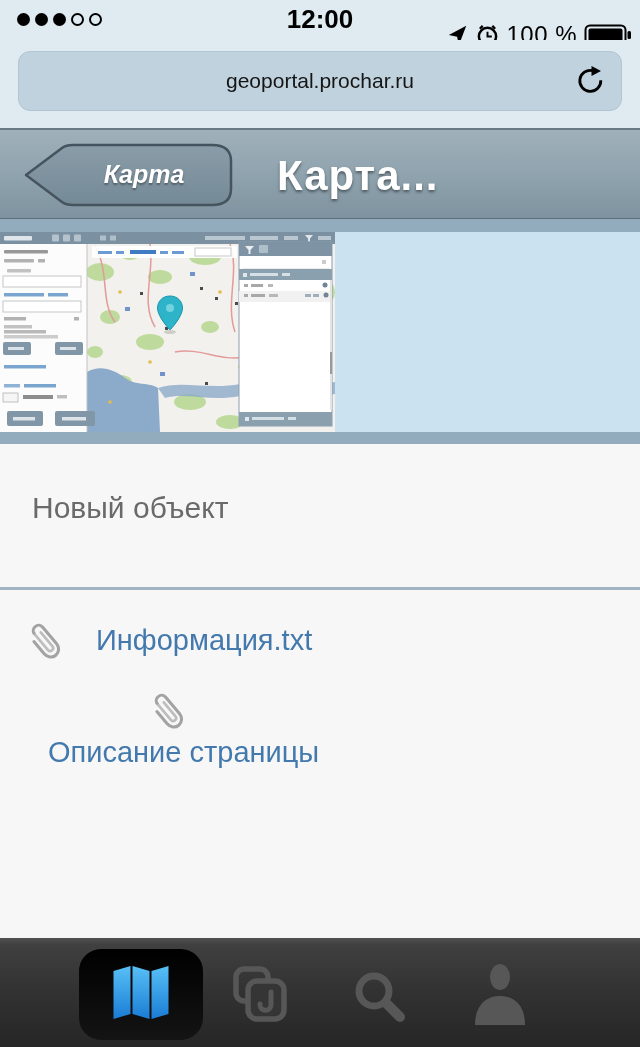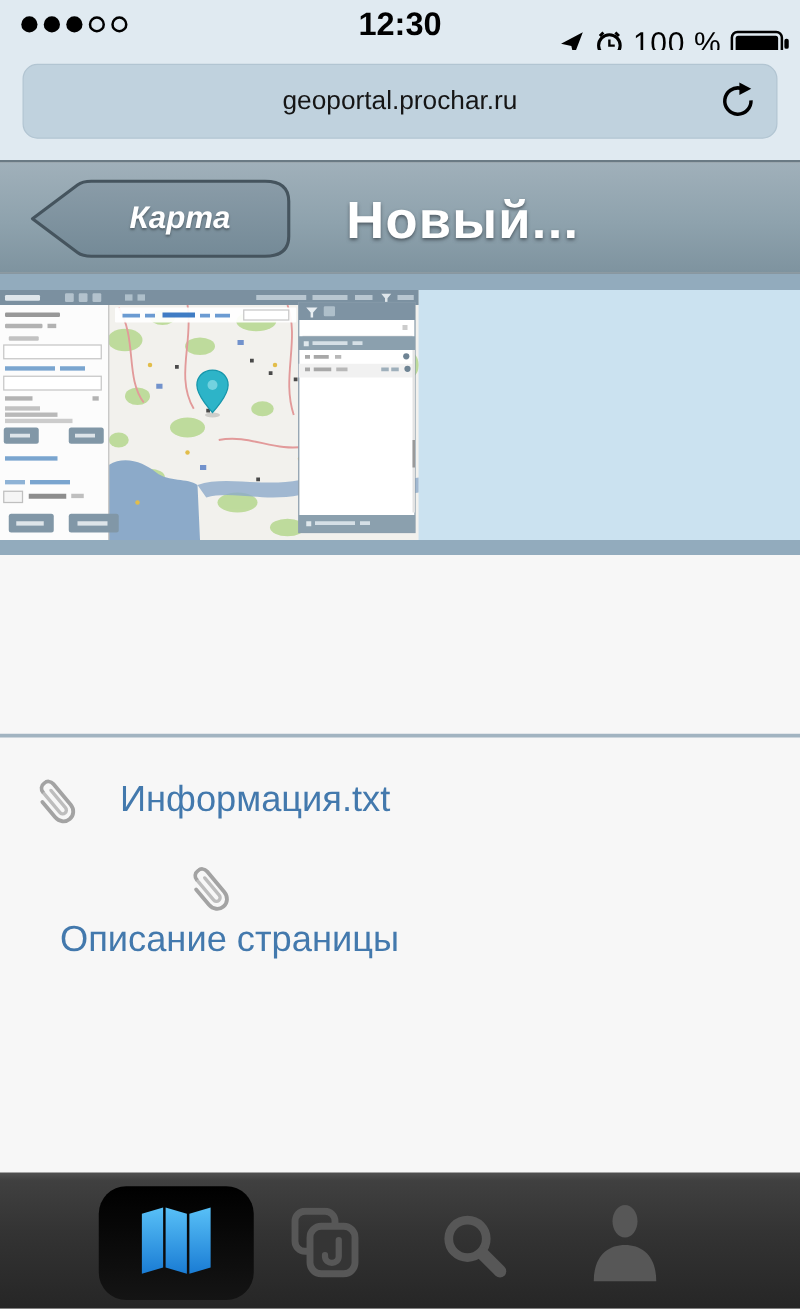--- a/index.html
+++ b/index.html
@@ -62,21 +62,21 @@
 <body>
 
 <div class="status-bar">
   <div class="signal-dots">
     <span class="dot filled"></span>
     <span class="dot filled"></span>
     <span class="dot filled"></span>
     <span class="dot empty"></span>
     <span class="dot empty"></span>
   </div>
-  <div class="status-time">12:30</div>
+  <div class="status-time">12:00</div>
   <div class="status-right">
     <svg width="22" height="22" viewBox="0 0 24 24">
       <path d="M21 2 L2 12 L11 14 L13 23 Z" fill="#000"></path>
     </svg>
     <svg width="23" height="23" viewBox="0 0 24 24">
       <circle cx="12" cy="13" r="9" fill="none" stroke="#000" stroke-width="2.6"></circle>
       <path d="M12 8 V13 L16.5 13" fill="none" stroke="#000" stroke-width="2"></path>
       <path d="M4 5 L7 2 M20 5 L17 2" stroke="#000" stroke-width="2.4"></path>
     </svg>
     <span class="battery-text">100 %</span>
@@ -104,21 +104,21 @@
       <defs>
         <linearGradient id="backgrad" x1="0" y1="0" x2="0" y2="1">
           <stop offset="0" stop-color="#8a9ca8"></stop>
             <stop offset="1" stop-color="#748a97"></stop>
         </linearGradient>
       </defs>
       <path d="M6 32 L42 5 Q46 2 53 2 L192 2 Q211 2 211 18 L211 46 Q211 62 192 62 L53 62 Q46 62 42 59 Z" fill="url(#backgrad)" stroke="#45545e" stroke-width="2.5" stroke-linejoin="round"></path>
     </svg>
     <span class="back-label">Карта</span>
   </div>
-  <div class="nav-title">Новый...</div>
+  <div class="nav-title">Карта...</div>
 </div>
 
 <div class="strip-top"></div>
 <div class="thumb-area">
   <svg class="thumbnail" viewBox="0 0 335 200">
 
     <rect x="0" y="0" width="335" height="200" fill="#f2f1ed"></rect>
 
     <g fill="#b6d78e" opacity="0.85">
       <ellipse cx="100" cy="40" rx="14" ry="9"></ellipse>
@@ -263,20 +263,21 @@
       <rect x="330" y="120" width="2" height="22" fill="#9a9a9a"></rect>
     <rect x="239" y="180" width="93" height="14" fill="#8ba0ae"></rect>
     <rect x="245" y="185" width="4" height="4" fill="#dfe7ec"></rect>
       <rect x="252" y="185" width="32" height="3" fill="#d5dfe6"></rect>
     <rect x="288" y="185" width="8" height="3" fill="#d5dfe6"></rect>
   </svg>
 </div>
 <div class="strip-bottom"></div>
 
 <div class="content">
+  <div class="page-heading">Новый объект</div>
   <div class="divider"></div>
 
   <div class="attach-row r0">
     <span class="clip-box">
       <svg width="30" height="40" viewBox="0 0 20 30">
         <path d="M6.2 5 C6.2 2.6 8 1 10.2 1 C12.4 1 14.2 2.6 14.2 5 L14.2 21 C14.2 24.6 11.6 27.4 8.2 27.4 C4.8 27.4 2.2 24.6 2.2 21 L2.2 9" fill="none" stroke="#a3a3a3" stroke-width="2.3" stroke-linecap="round"></path>
         <path d="M6.2 6 L6.2 20.5 C6.2 21.8 7.1 22.8 8.4 22.8 C9.7 22.8 10.6 21.8 10.6 20.5 L10.6 7" fill="none" stroke="#bdbdbd" stroke-width="2" stroke-linecap="round"></path>
       </svg>
     </span>
     <span class="attach-link">Информация.txt</span>

